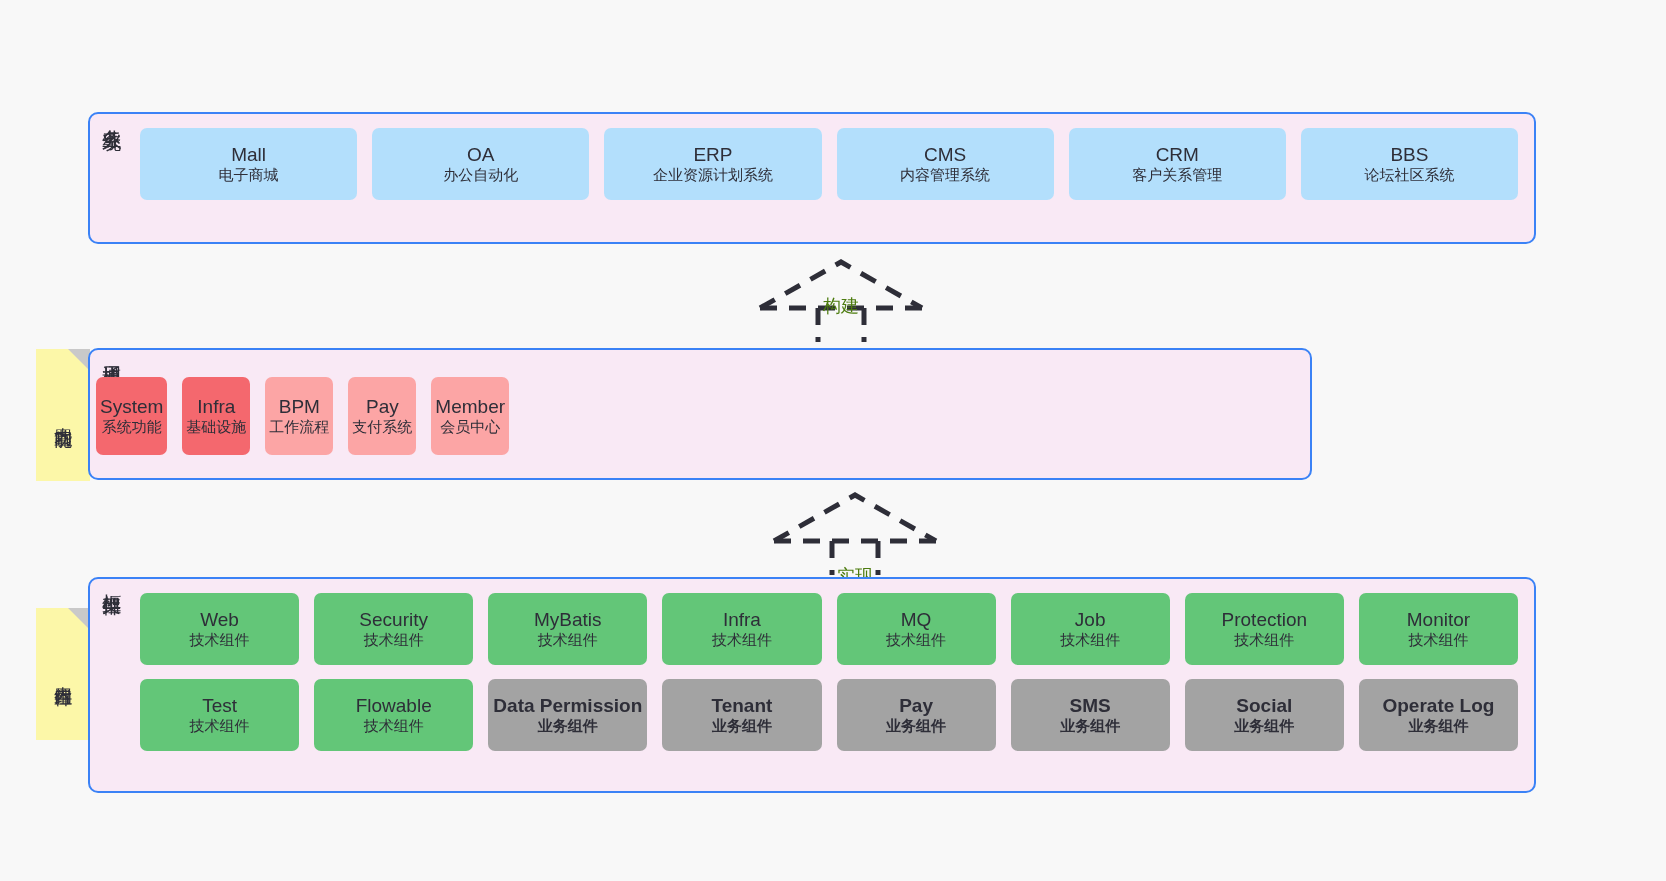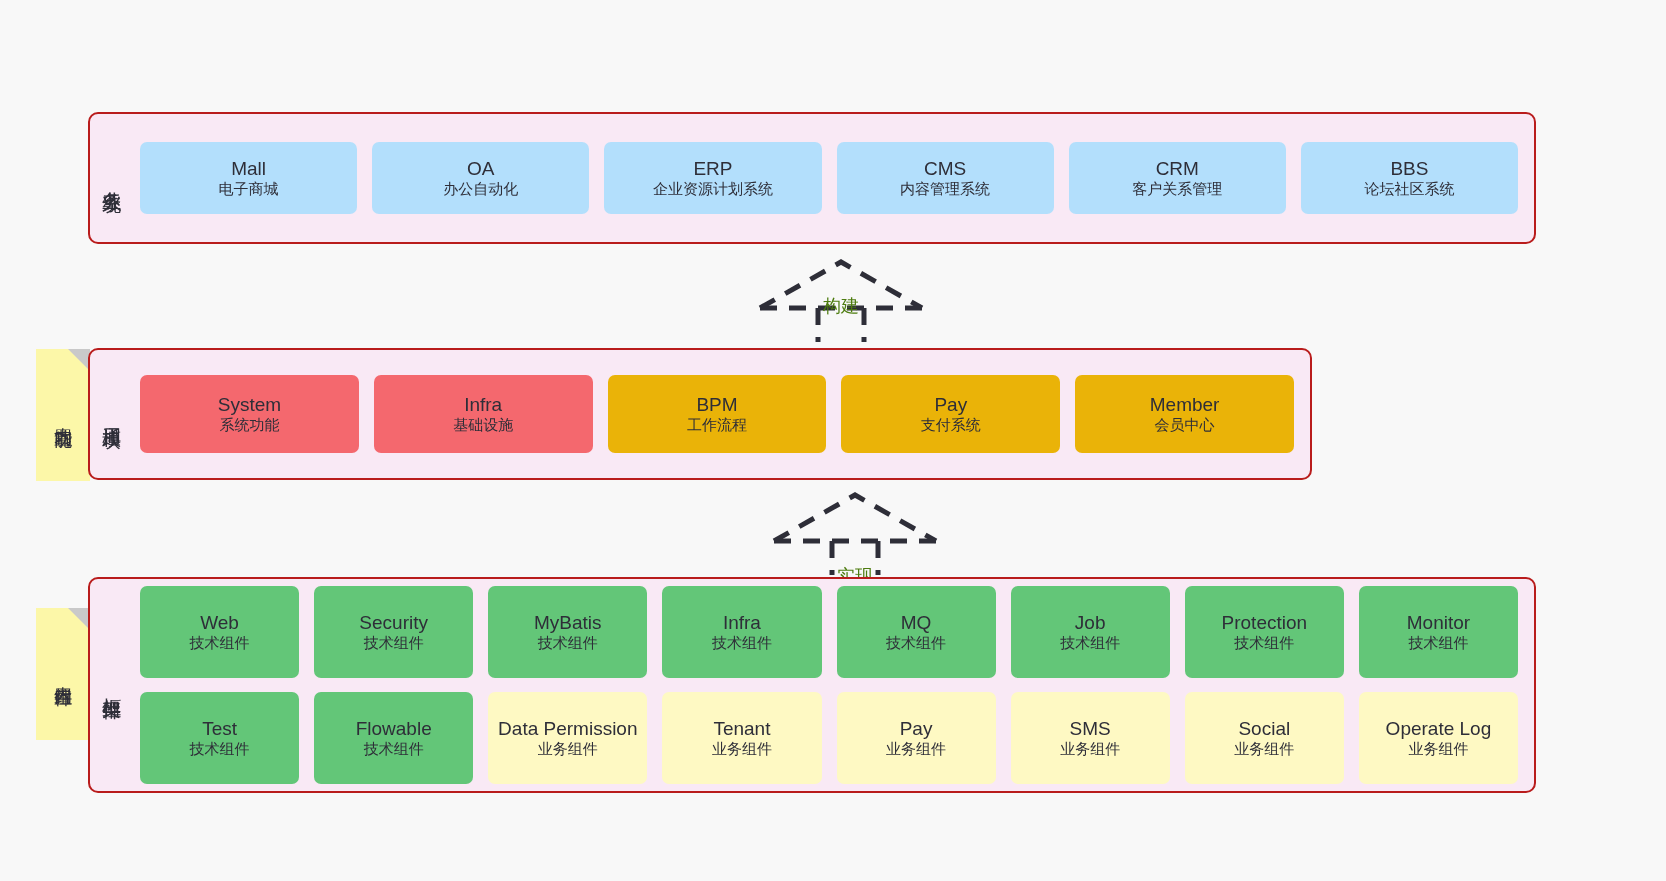--- a/index.html
+++ b/index.html
@@ -16,24 +16,24 @@
     position: relative;
     width: 1666px;
     height: 881px;
     background: #f8f8f8;
   }
 
   
   .layer {
     position: absolute;
     background: #f9e9f5;
-    border: 2px solid #b91c1c;
+    border: 2px solid #3b82f6;
     border-radius: 10px;
     display: flex;
-    align-items: center;
+    align-items: flex-start;
   }
 
   
   .layer-title {
     flex: 0 0 auto;
     width: 44px;
     display: flex;
     align-items: center;
     justify-content: center;
     font-size: 19px;
@@ -73,32 +73,32 @@
     color: #2e2e38;
     line-height: 1.22;
     padding: 6px 4px;
     user-select: none;
   }
   .node .title-en { font-size: 19px; }
   .node .title-cn { font-size: 15px; }
 
   .node.blue       { background: #b3dffc; }
   .node.red        { background: #f4686e; }
-  .node.pink       { background: #eab308; }
+  .node.pink       { background: #fca5a5; }
   .node.green      { background: #63c678; }
-  .node.lightgreen { background: #fef9c3; }
+  .node.lightgreen { background: #a3a3a3; font-weight: bold; }
 
   
   #layer-business { left: 88px;  top: 112px; width: 1448px; height: 132px; }
-  #layer-common   { left: 88px;  top: 348px; width: 1224px; height: 132px; }
+  #layer-common   { left: 88px;  top: 348px; width: 1224px; height: 132px; flex-direction: column; }
   #layer-frame    { left: 88px;  top: 577px; width: 1448px; height: 216px; }
 
   #layer-business .node { height: 72px; }
   #layer-common  .node  { height: 78px; }
-  #layer-frame   .node  { height: 92px; }
+  #layer-frame   .node  { height: 72px; }
 
   
   .note {
     position: absolute;
     width: 54px;
     background: #fcf7a8;
     display: flex;
     align-items: center;
     justify-content: center;
     font-size: 18px;

